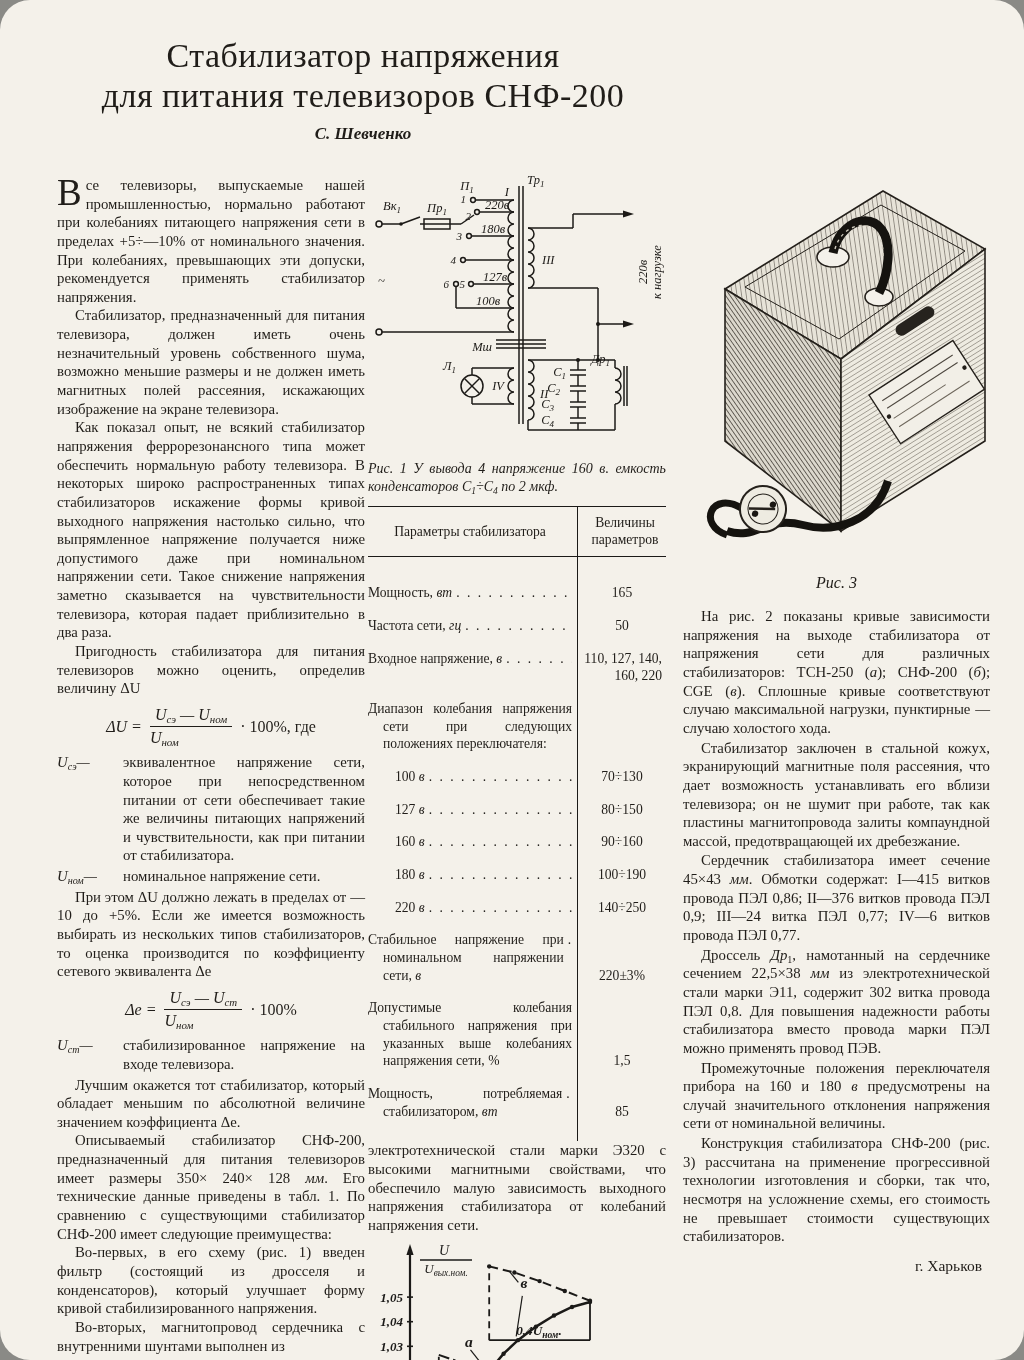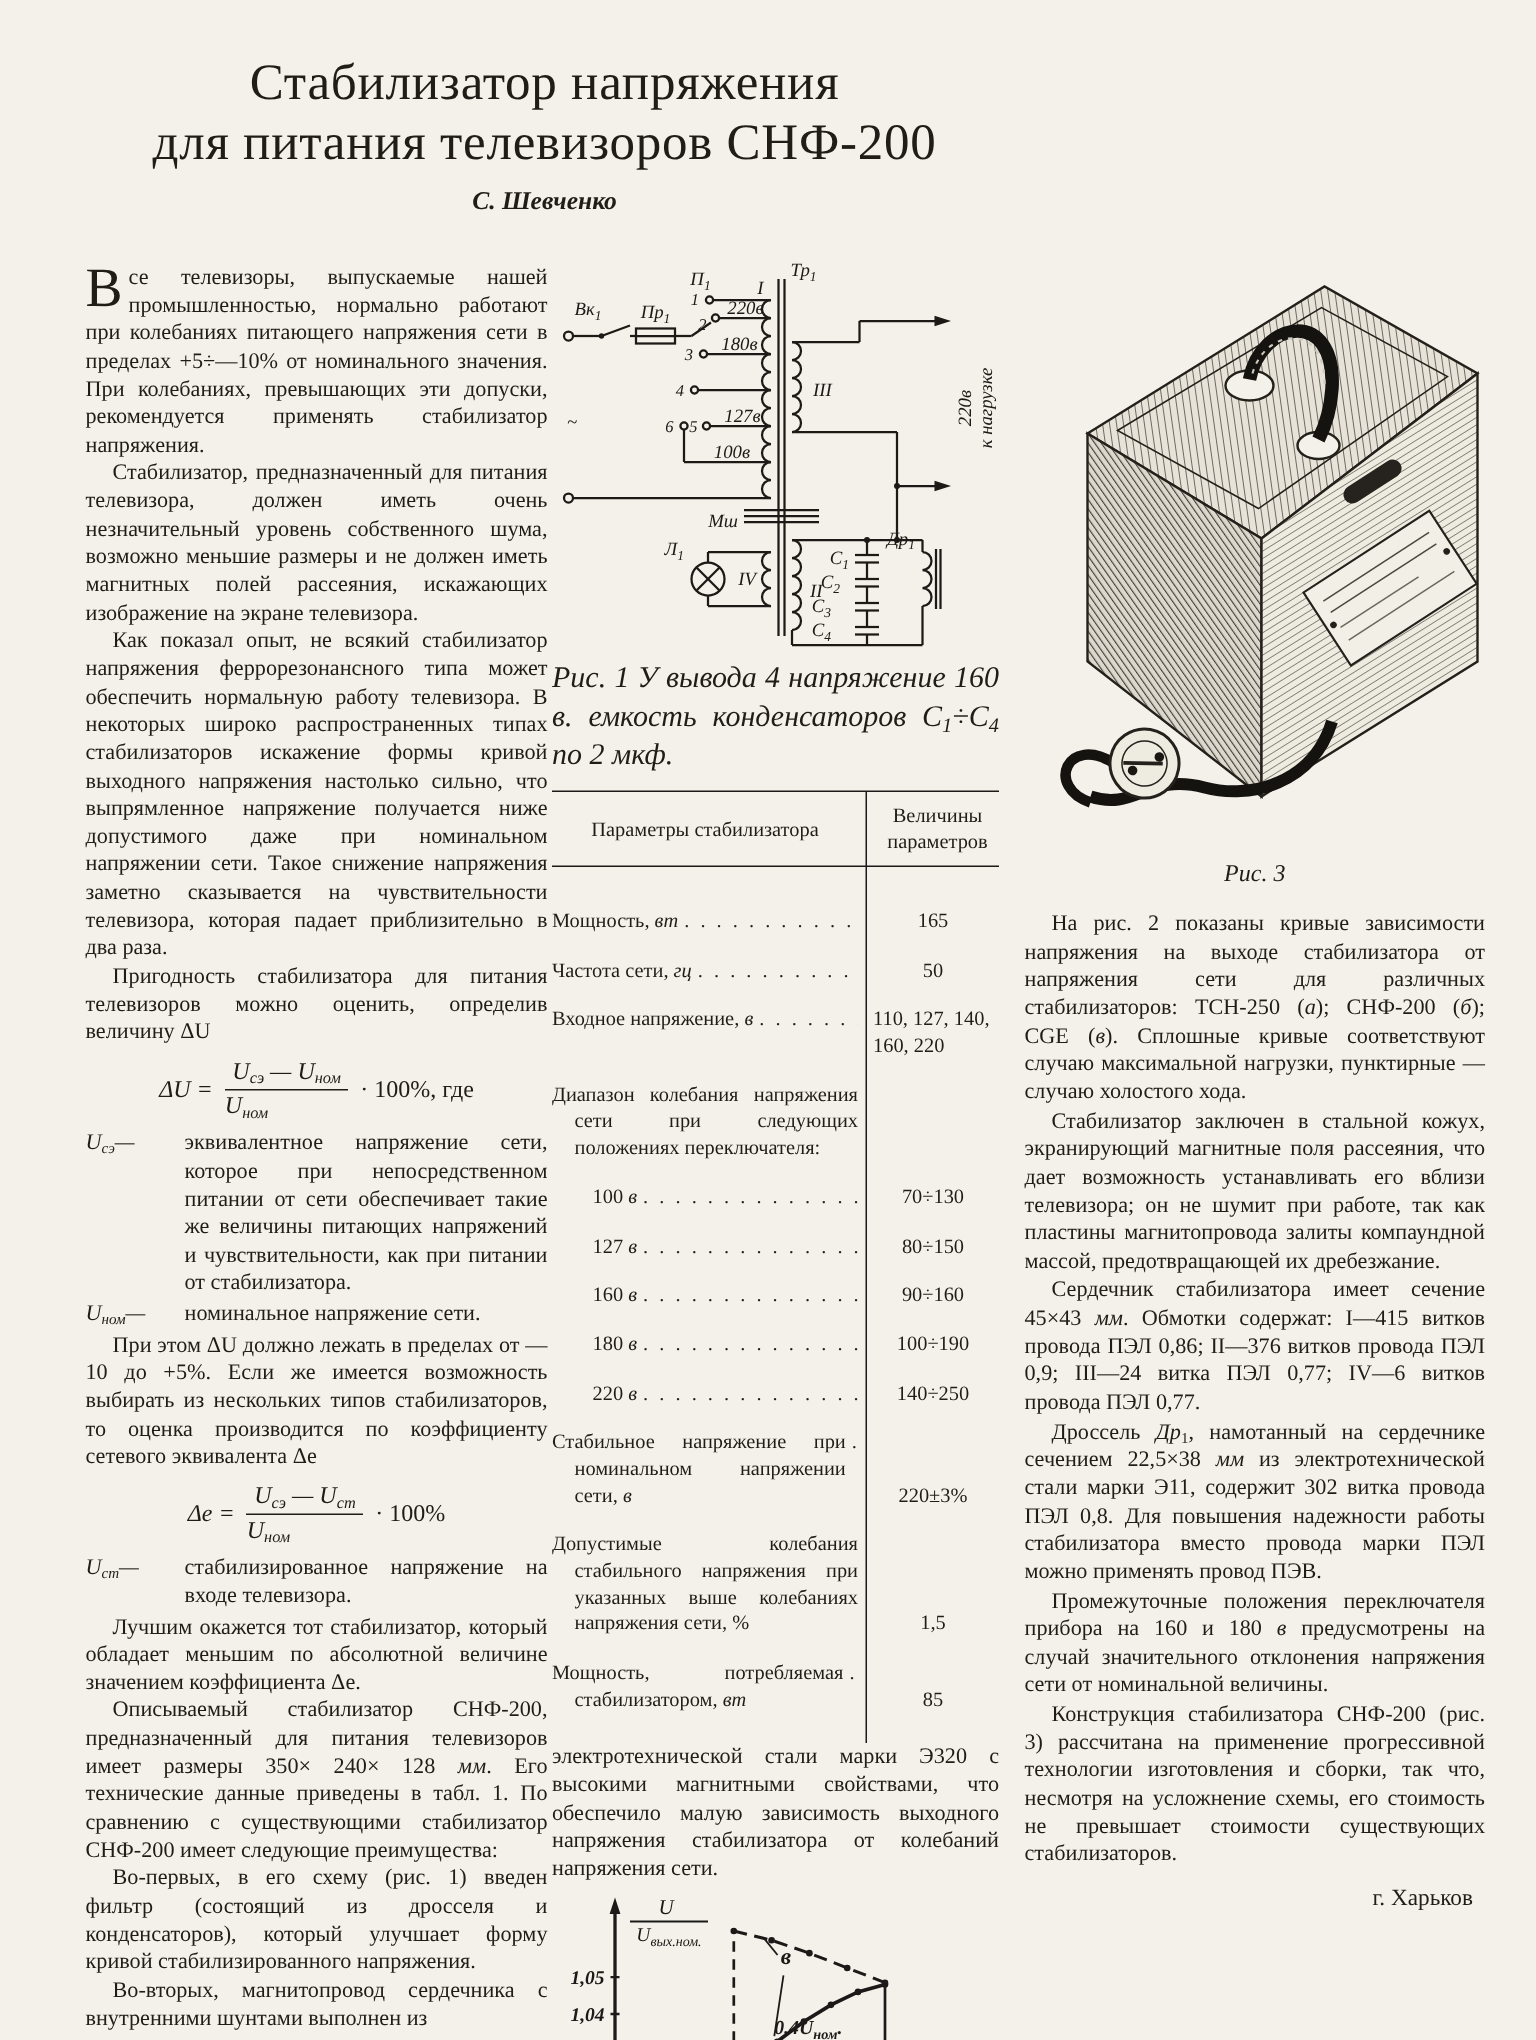--- a/index.html
+++ b/index.html
@@ -1,17 +1,17 @@
 <!DOCTYPE html>
 <html><head>
 <meta charset="utf-8">
 <style>
   html,body{margin:0;padding:0;background:#8a8a86;}
   .page{position:relative;width:1024px;height:1360px;background:#f4f1ea;color:#201d19;
-        font-family:"Liberation Serif","DejaVu Serif",serif;overflow:hidden;box-sizing:border-box;}
+        font-family:"Liberation Serif","DejaVu Serif",serif;overflow:hidden;box-sizing:border-box;border-radius:30px;}
   .page *{box-sizing:border-box;}
   sub{font-size:68%;line-height:0;vertical-align:-0.28em;}
   
   .hdr{position:absolute;left:57px;top:36px;width:612px;text-align:center;}
   .hdr h1{margin:0;font-weight:normal;font-size:34px;line-height:1.17;letter-spacing:0.5px;}
   .author{margin-top:8px;font-size:17px;font-weight:bold;font-style:italic;}
   
   .col{position:absolute;font-size:14.8px;line-height:1.26;text-align:justify;}
   .col1{left:57px;top:176px;width:308px;}
   .col2{left:368px;top:172px;width:298px;}
@@ -22,41 +22,41 @@
   .formula{display:flex;align-items:center;justify-content:center;gap:8px;margin:7px 0 5px;font-size:16px;}
   .f-lhs,.frac{font-style:italic;}
   .frac{display:inline-block;text-align:left;}
   .frac .num{display:block;border-bottom:1.4px solid #201d19;padding:0 5px 1px;}
   .frac .den{display:block;padding-top:1px;}
   .def{display:flex;margin:2px 0;}
   .def-term{flex:0 0 66px;font-style:italic;}
   .def-body{flex:1;text-align:justify;}
   
   svg{display:block;font-family:inherit;}
-  .figcap{font-style:italic;font-size:20px;line-height:1.28;text-align:justify;margin:2px 0 10px;}
+  .figcap{font-style:italic;font-size:14px;line-height:1.28;text-align:justify;margin:22px 0 10px;}
   .figcap3{text-align:center;font-style:italic;font-size:16px;margin:2px 0 14px;}
   .sch line,.sch path,.sch rect,.sch circle,.sch polyline{stroke:#1c1a17;stroke-width:1.5;fill:none;}
   .sch text{fill:#1c1a17;stroke:none;font-size:12.5px;font-style:italic;}
   .sch text.small{font-size:11px;}
   .sch .jdot,.sch .fdot{fill:#1c1a17;stroke:none;}
   .sch polygon{fill:#1c1a17;stroke:none;}
   
   .ptable{position:relative;font-size:13.6px;line-height:1.3;border-top:1.7px solid #1b1a18;margin-top:4px;}
   .ptable::after{content:'';position:absolute;top:0;bottom:0;right:88px;width:1.5px;background:#1b1a18;}
   .thead{display:flex;align-items:center;border-bottom:1.7px solid #1b1a18;padding:7px 0;}
   .th1{flex:1;text-align:center;padding-right:6px;}
   .th2{width:88px;text-align:center;padding-left:6px;}
   .tbody{padding:12px 0 6px;}
   .trow{display:flex;margin:15px 0;}
   .tp{flex:1;display:flex;align-items:baseline;padding-right:6px;min-width:0;}
   .tp .txt{flex:0 1 auto;}
   .tp.hang .txt{padding-left:15px;text-indent:-15px;}
   .tp.ind{padding-left:27px;}
   .leader{flex:1 1 8px;overflow:hidden;white-space:nowrap;letter-spacing:2px;margin-left:4px;}
-  .tv{width:88px;display:flex;justify-content:center;align-items:flex-start;text-align:left;padding:0 4px;}
+  .tv{width:88px;display:flex;justify-content:center;align-items:flex-start;text-align:right;padding:0 4px;}
   .tv.vb{align-items:flex-end;}
   .trow.gap{margin-top:9px;}
   .cont{margin-top:10px;}
   .sig{text-align:right;font-size:15.5px;margin-top:10px;padding-right:8px;}
   .col3 p{margin-top:1px;}
 </style>
 </head>
 <body>
 
 <div class="page">

